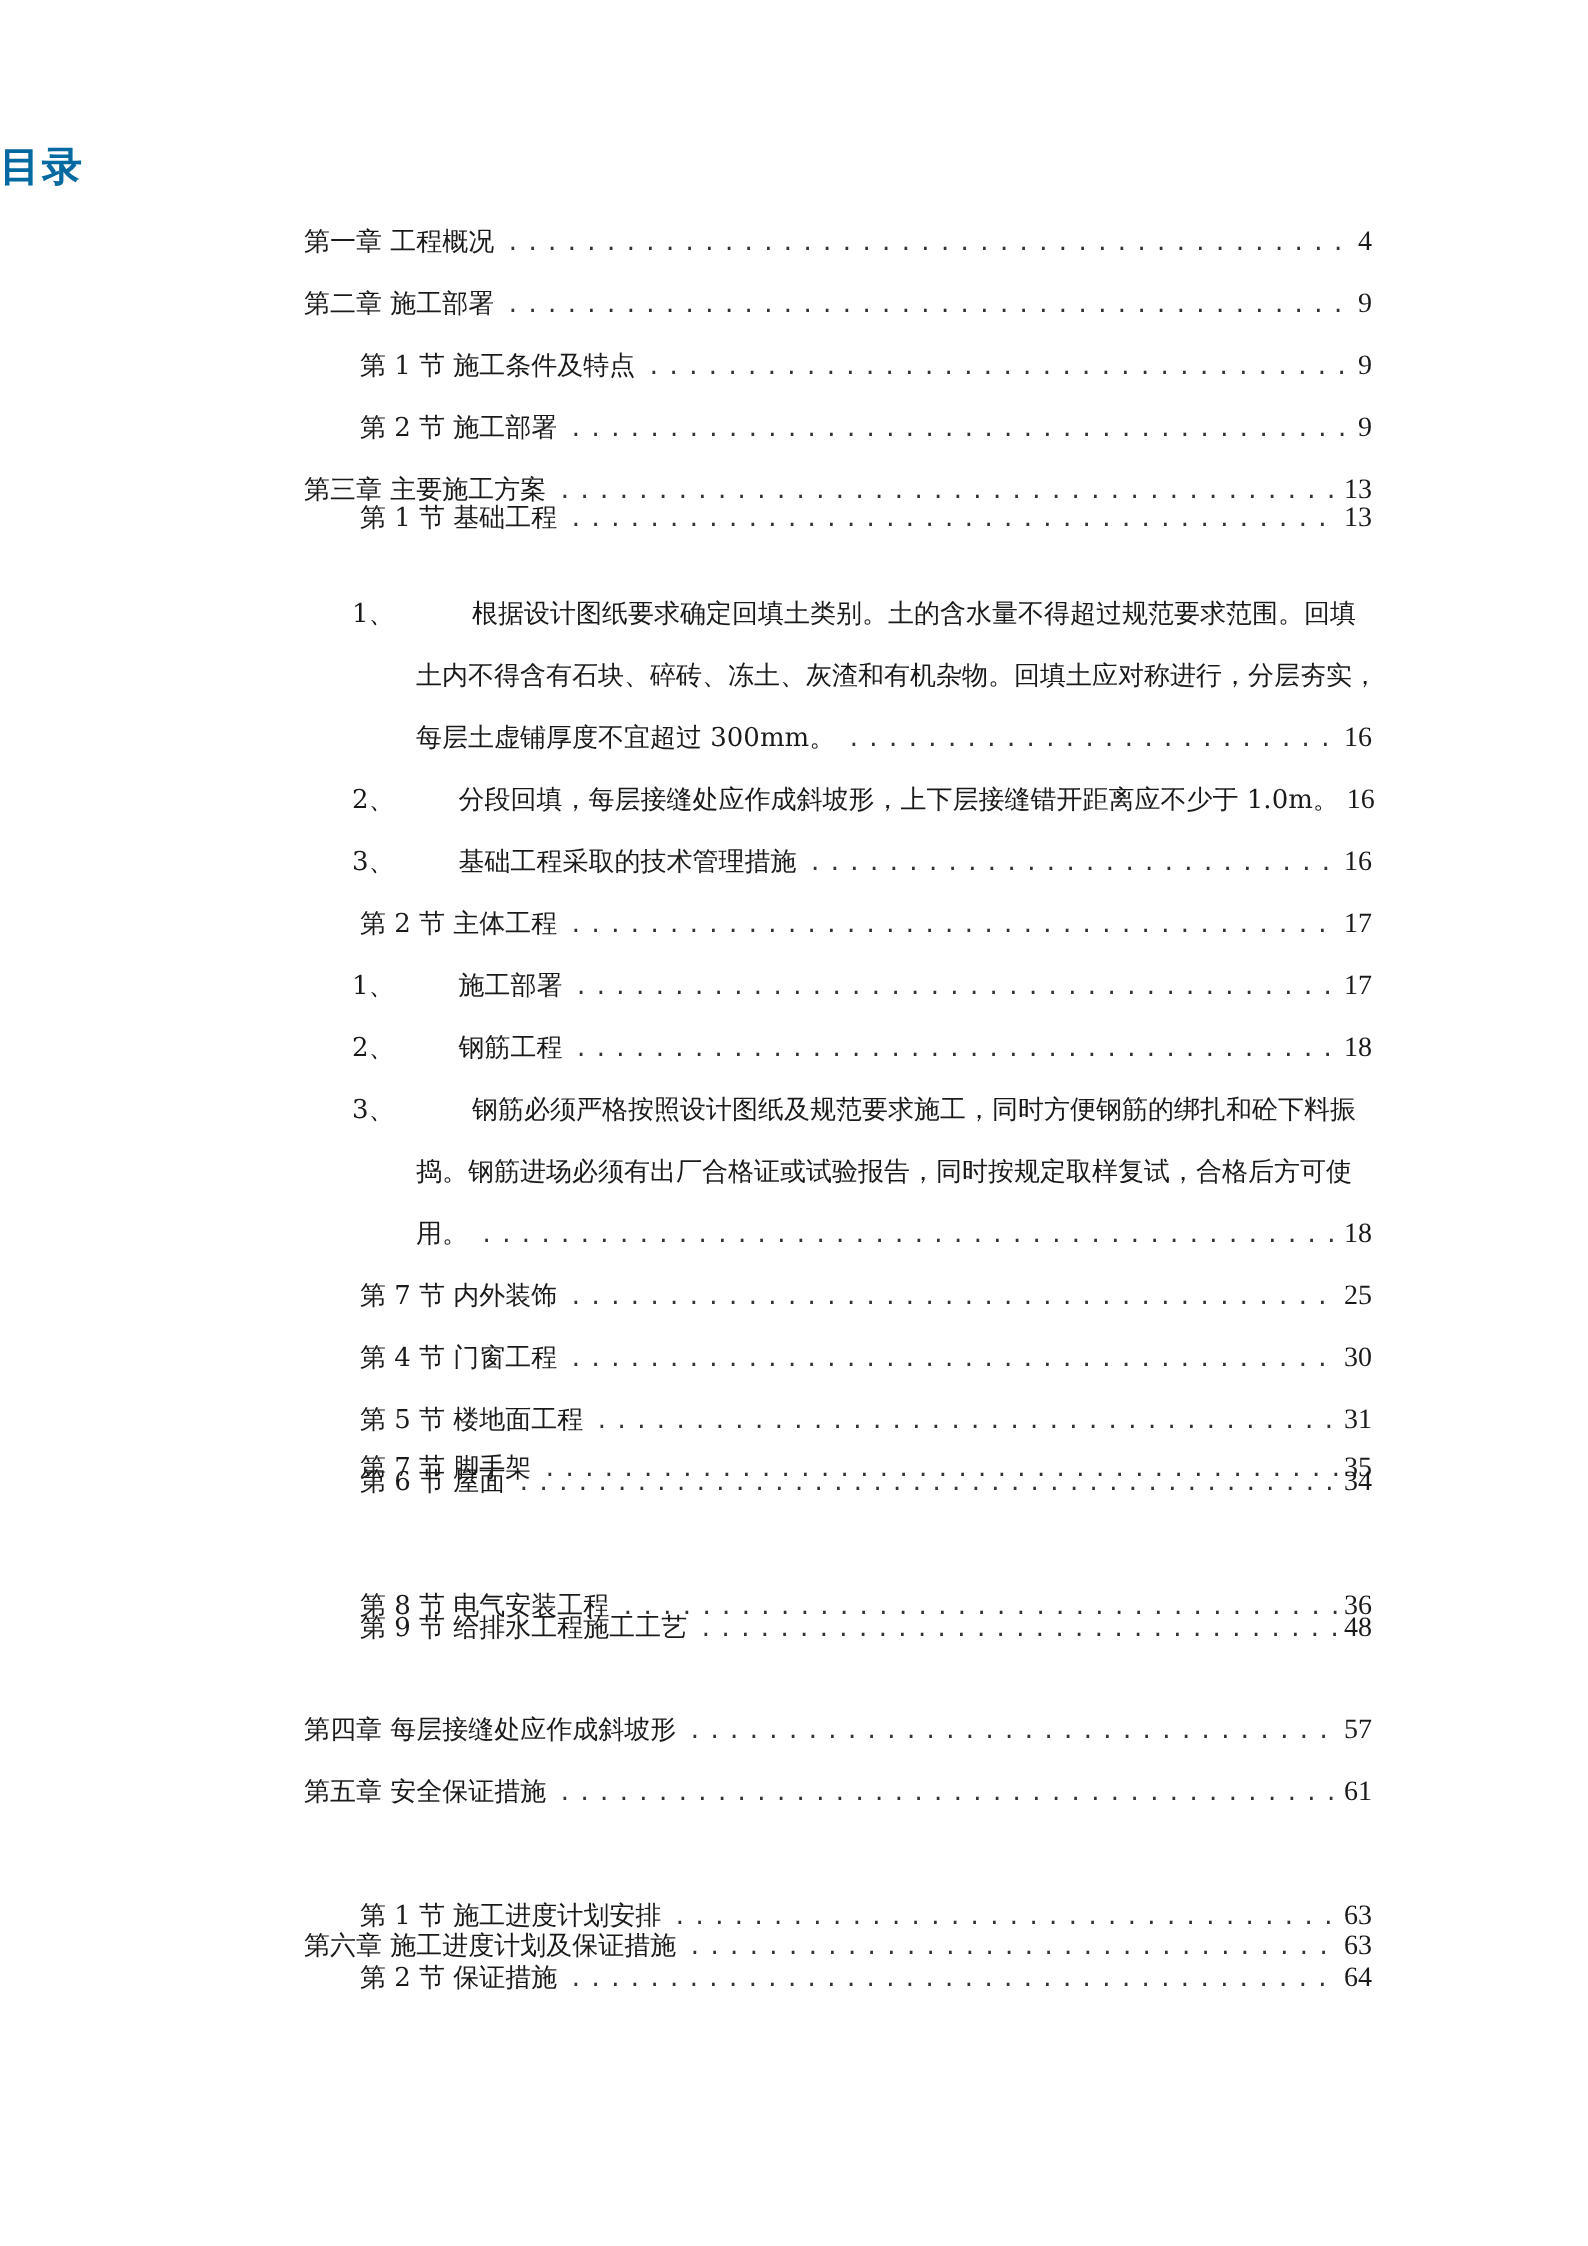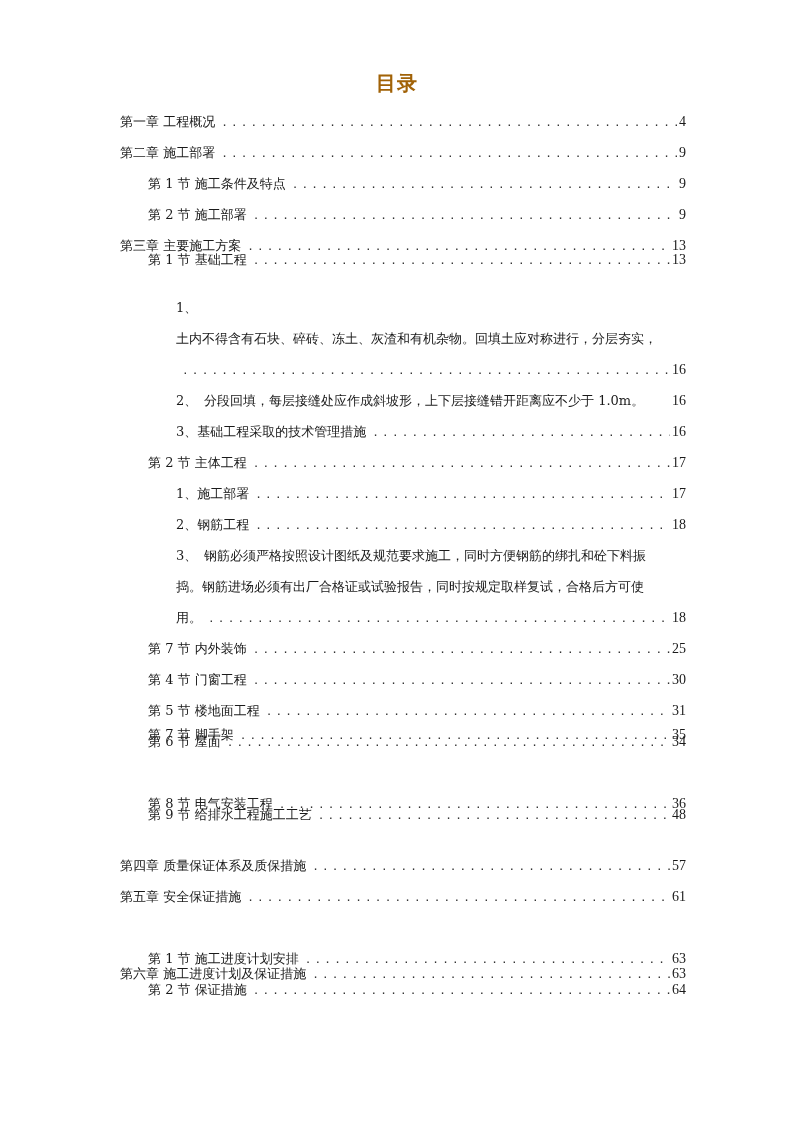--- a/index.html
+++ b/index.html
@@ -13,26 +13,25 @@
       position: relative;
       overflow: hidden;
       font-family: "DejaVu Serif", "Liberation Serif", serif;
       color: #1a1a1a;
     }
     .title {
       position: absolute;
       top: 70px;
       left: 0;
       width: 794px;
-      text-align: center;
       font-family: "DejaVu Sans", "Liberation Sans", sans-serif;
       font-size: 20px;
       font-weight: bold;
       letter-spacing: 1px;
-      color: #a16207;
+      color: #0369a1;
     }
     .toc {
       position: absolute;
       top: 108px;
       left: 0;
       width: 794px;
     }
     .row {
       position: absolute;
       right: 108px;
@@ -40,21 +39,21 @@
       display: flex;
       align-items: baseline;
       font-size: 13px;
       line-height: 20px;
       white-space: nowrap;
     }
     .row.l1 { left: 120px; }
     .row.l2 { left: 148px; }
     .row.l3 { left: 176px; }
     .row.cont { left: 176px; }
-    .label { flex: 0 0 auto; }
+    .label { flex: 0 0 auto; margin-left: 32px; }
     .num { display: inline-block; width: 28px; }
     .leader {
       flex: 1 1 auto;
       overflow: hidden;
       margin: 0 2px 0 6px;
       letter-spacing: 3.2px;
       color: #333;
       font-family: "DejaVu Sans Mono", "Liberation Mono", monospace;
       font-size: 11px;
     }
@@ -103,27 +102,29 @@
   </div>
 
   <div class="row l2" style="top:142px">
     <span class="label">第 1 节  基础工程</span>
     <span class="leader">..................................................................................................................................</span>
     <span class="page">13</span>
   </div>
 
   <div class="row l3" style="top:190px">
     <span class="num">1、</span>
+    <span class="label">根据设计图纸要求确定回填土类别。土的含水量不得超过规范要求范围。回填</span>
   </div>
 
   <div class="row cont" style="top:221px">
     <span class="label">土内不得含有石块、碎砖、冻土、灰渣和有机杂物。回填土应对称进行，分层夯实，</span>
   </div>
 
   <div class="row cont" style="top:252px">
+    <span class="label">每层土虚铺厚度不宜超过 300mm。</span>
     <span class="leader">..................................................................................................................................</span>
     <span class="page">16</span>
   </div>
 
   <div class="row l3" style="top:283px">
     <span class="num">2、</span>
     <span class="label">分段回填，每层接缝处应作成斜坡形，上下层接缝错开距离应不少于 1.0m。</span>
     <span class="leader" style="margin-left:2px"></span>
     <span class="page">16</span>
   </div>
@@ -206,21 +207,21 @@
     <span class="page">36</span>
   </div>
 
   <div class="row l2" style="top:697px">
     <span class="label">第 9 节  给排水工程施工工艺</span>
     <span class="leader">..................................................................................................................................</span>
     <span class="page">48</span>
   </div>
 
   <div class="row l1" style="top:748px">
-    <span class="label">第四章  质量保证体系及质保措施</span>
+    <span class="label">第四章  每层接缝处应作成斜坡形</span>
     <span class="leader">..................................................................................................................................</span>
     <span class="page">57</span>
   </div>
 
   <div class="row l1" style="top:779px">
     <span class="label">第五章  安全保证措施</span>
     <span class="leader">..................................................................................................................................</span>
     <span class="page">61</span>
   </div>
 

